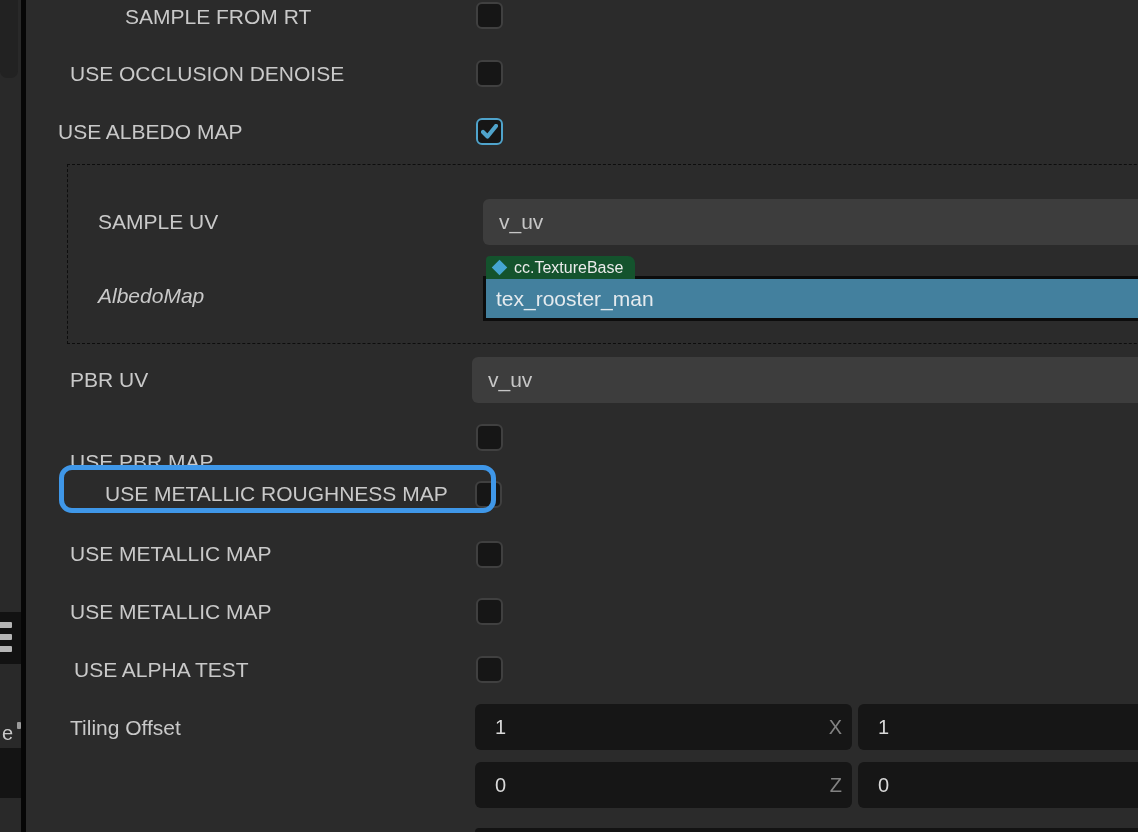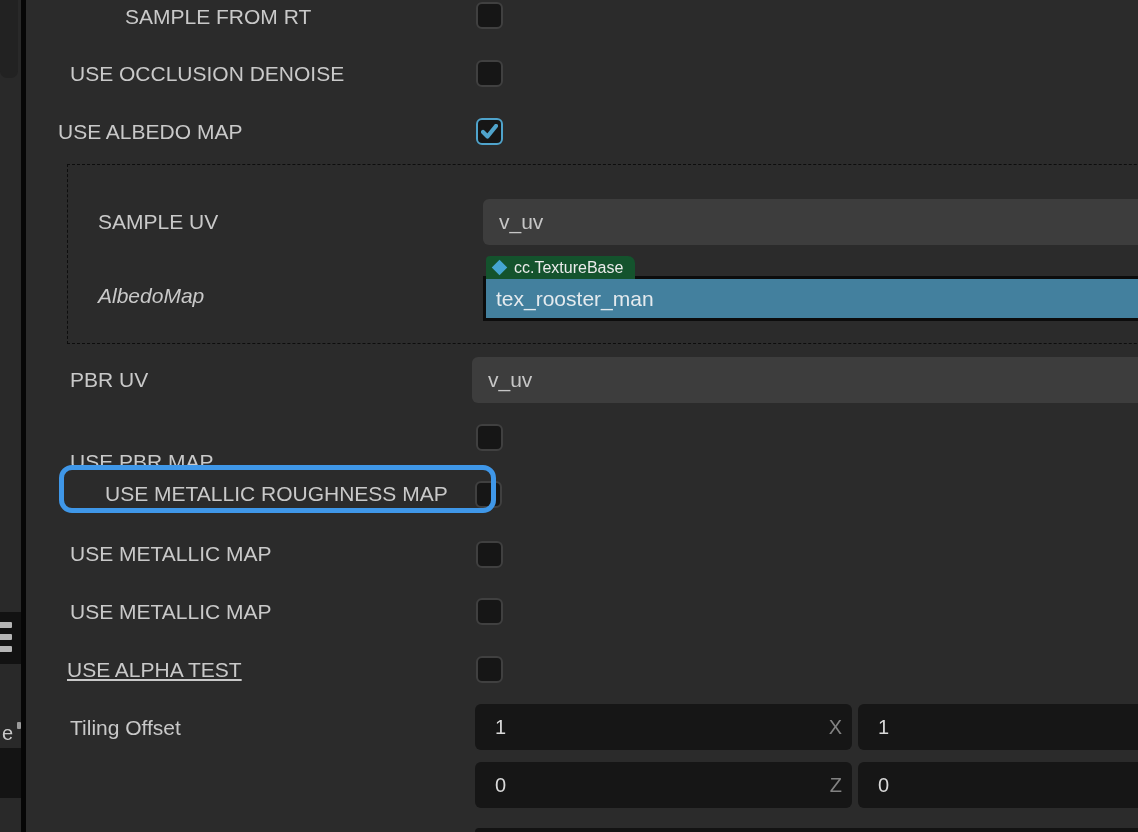--- a/index.html
+++ b/index.html
@@ -99,21 +99,21 @@
 <div class="abs prop-label" style="left:78px;top:480px;z-index:2;margin-left:27px;">USE METALLIC ROUGHNESS MAP</div>
 <div class="abs checkbox" style="left:475px;top:481px;z-index:1;"></div>
 <div class="abs focus-ring"></div>
 
 <div class="abs prop-label" style="left:70px;top:540px;">USE METALLIC MAP</div>
 <div class="abs checkbox" style="left:476px;top:541px;"></div>
 
 <div class="abs prop-label" style="left:70px;top:598px;">USE METALLIC MAP</div>
 <div class="abs checkbox" style="left:476px;top:598px;"></div>
 
-<div class="abs prop-label" style="left:67px;top:656px;text-decoration:underline;">USE ALPHA TEST</div>
+<div class="abs prop-label" style="left:74px;top:656px;">USE ALPHA TEST</div>
 <div class="abs checkbox" style="left:476px;top:656px;"></div>
 
 <div class="abs prop-label" style="left:70px;top:714px;">Tiling Offset</div>
 
 <div class="abs num-field" style="left:475px;top:704px;width:377px;">
   <span>1</span>
   <span class="axis-label">X</span>
 </div>
 <div class="abs num-field" style="left:858px;top:704px;width:290px;">
   <span>1</span>

